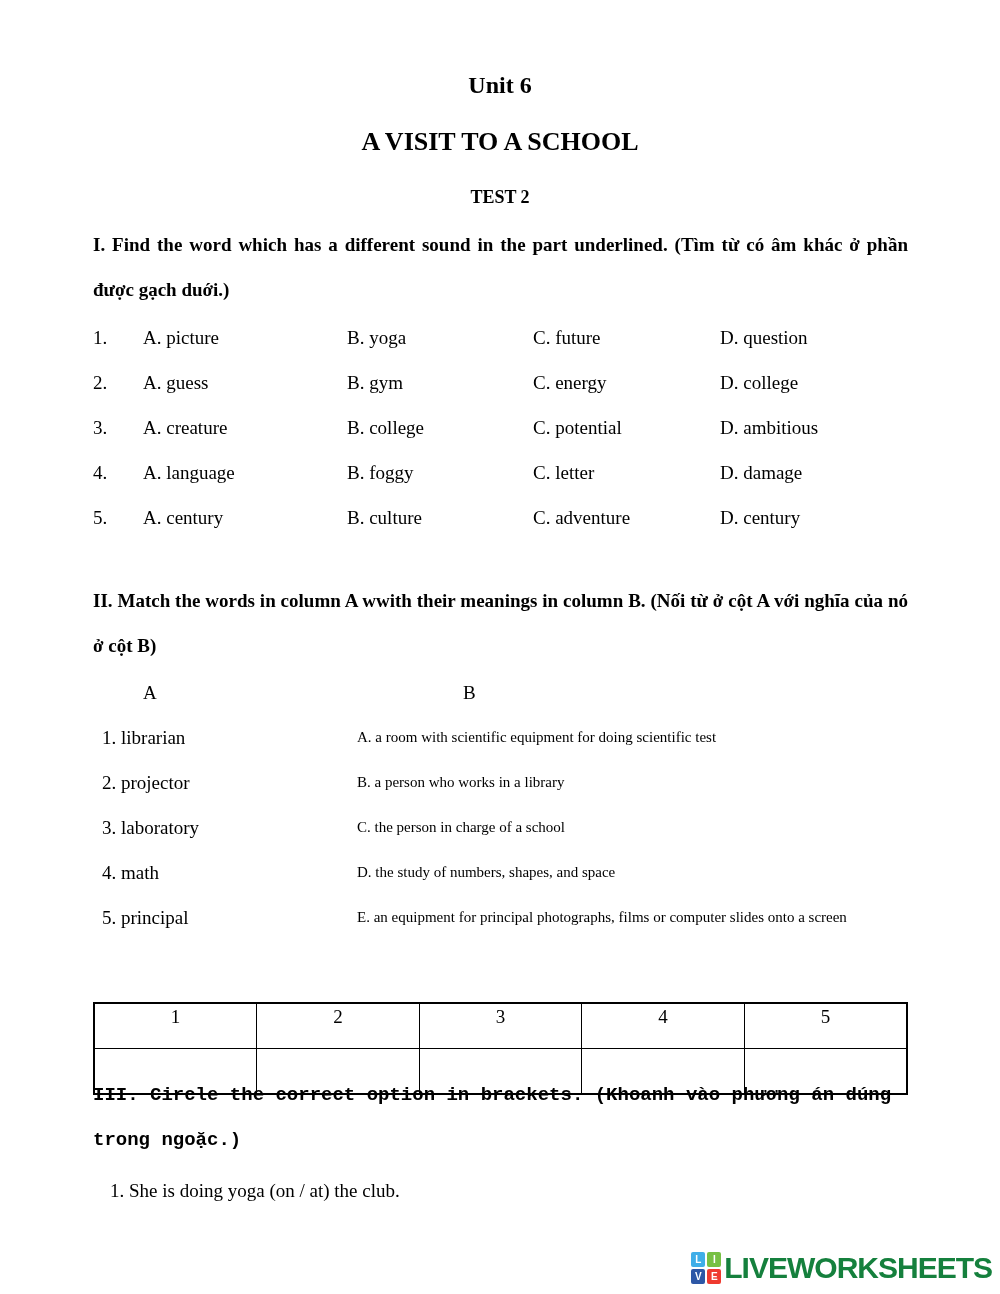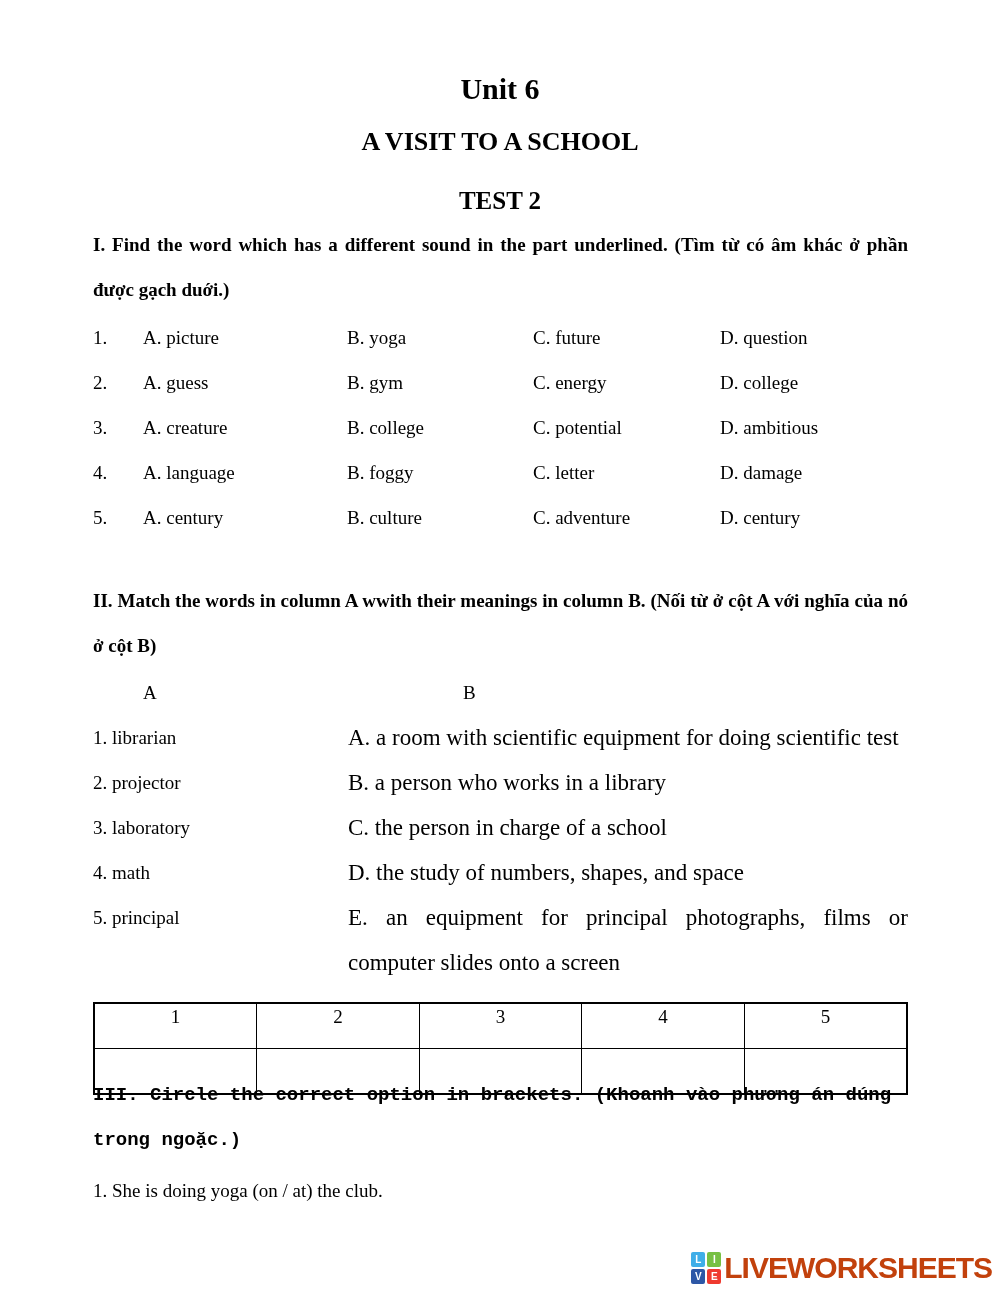--- a/index.html
+++ b/index.html
@@ -9,23 +9,23 @@
     position: relative;
     font-family: "Liberation Serif", "DejaVu Serif", serif;
     color: #000000;
     overflow: hidden;
   }
   .abs { position: absolute; }
   .center-title {
     left: 0; width: 1000px;
     text-align: center; font-weight: bold;
   }
-  #unit-title  { top: 72px;  font-size: 30px; text-align: center; }
+  #unit-title  { top: 72px;  font-size: 24px; text-align: center; }
   #main-title  { top: 127px; font-size: 26px; }
-  #test-title  { top: 187px; font-size: 25px; }
+  #test-title  { top: 187px; font-size: 18px; }
 
   .para {
     left: 93px; width: 815px;
     font-size: 19px; line-height: 45px;
   }
   .bold { font-weight: bold; }
   .just { text-align: justify; }
 
   #s1-heading { top: 222px; }
   #s1-rows { top: 315px; }
@@ -35,42 +35,42 @@
   .q-b { position: absolute; left: 254px; }
   .q-c { position: absolute; left: 440px; text-align: right; }
   .q-d { position: absolute; left: 627px; }
 
   #s2-heading { top: 578px; }
   #s2-colheads { top: 670px; height: 45px; line-height: 45px; font-size: 19px; position: absolute; }
   .colhead-a { position: absolute; left: 50px; }
   .colhead-b { position: absolute; left: 370px; }
 
   #s2-match { top: 715px; }
-  .m-row { display: flex; min-height: 45px; }
+  .m-row { display: flex; min-height: 45px; margin-left: 9px; }
   .m-a { width: 255px; flex-shrink: 0; line-height: 45px; font-size: 19px; }
-  .m-b { flex: 1; line-height: 45px; font-size: 23px; text-align: justify; }
+  .m-b { flex: 1; line-height: 45px; font-size: 15px; text-align: justify; }
 
   #answer-table {
     top: 1002px; left: 93px; width: 815px;
     border-collapse: collapse;
     border: 2px solid #000;
     table-layout: fixed;
   }
   #answer-table td {
     border: 1px solid #000;
     font-size: 19px;
     text-align: center;
     vertical-align: top;
     padding: 2px 4px 0 4px;
   }
   #answer-table .hdr-row td { height: 42px; }
   #answer-table .inp-row td { height: 42px; }
 
   #s3-heading { top: 1073px; font-family: Liberation Mono, monospace; }
-  #s3-item1  { top: 1168px; }
+  #s3-item1  { top: 1168px; margin-left: 17px; }
 
   #logo {
     top: 1252px; right: 8px;
     display: flex; align-items: center; gap: 3px;
   }
   .logo-grid {
     display: grid;
     grid-template-columns: 14px 14px;
     grid-template-rows: 15px 15px;
     gap: 2px;
@@ -189,14 +189,14 @@
 <div class="abs para bold" id="s3-heading">III. Circle the correct option in brackets. (Khoanh vào phương án dúng trong ngoặc.)</div>
 <div class="abs para" id="s3-item1">1. She is doing yoga (on / at) the club.</div>
 
 <div class="abs" id="logo">
   <div class="logo-grid">
     <div class="logo-sq" style="background: rgb(63, 174, 232);">L</div>
     <div class="logo-sq" style="background: rgb(119, 192, 67);">I</div>
     <div class="logo-sq" style="background: rgb(45, 87, 166);">V</div>
     <div class="logo-sq" style="background: rgb(239, 58, 47);">E</div>
   </div>
-  <div class="logo-word" style="color: #c2410c;">LIVEWORKSHEETS</div>
+  <div class="logo-word" style="color: #15803d;">LIVEWORKSHEETS</div>
 </div>
 
 </body></html>

